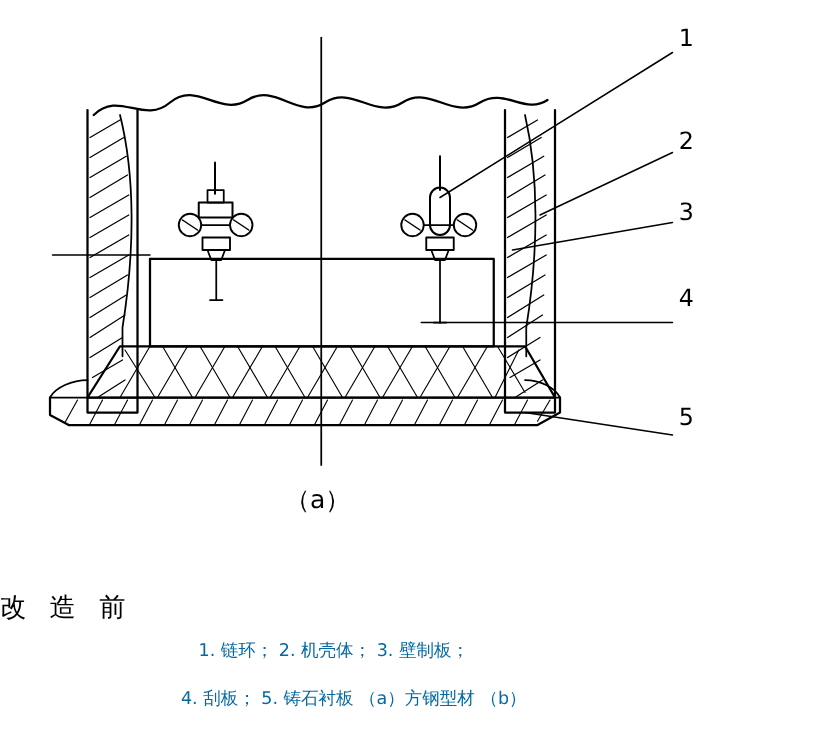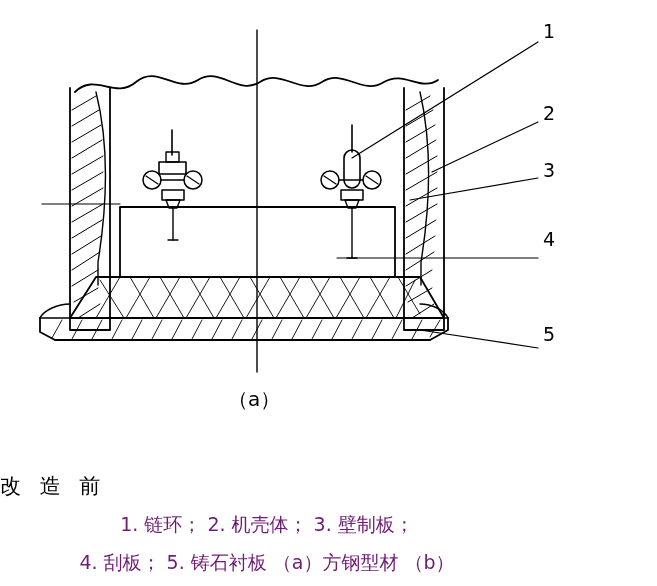--- a/index.html
+++ b/index.html
@@ -45,22 +45,22 @@
     font-size: 21px;
     letter-spacing: 6px;
     color: #000000;
   }
   .caption-line {
     position: absolute;
     left: 0;
     width: 534px;
     text-align: center;
     font-family: "DejaVu Sans", "Liberation Sans", sans-serif;
-    font-size: 19px;
-    color: #701a75;
+    font-size: 14px;
+    color: #0369a1;
   }
 </style>
 </head>
 <body>
 
 <div id="page">
 
   <svg class="fig-svg" viewBox="0 0 657 586">
     <g fill="none" stroke="#000000" stroke-width="1.6" stroke-linecap="round" stroke-linejoin="round">
 
@@ -206,15 +206,15 @@
   <div class="callout-label" style="left:543px; top:22px;">1</div>
   <div class="callout-label" style="left:543px; top:104px;">2</div>
   <div class="callout-label" style="left:543px; top:161px;">3</div>
   <div class="callout-label" style="left:543px; top:230px;">4</div>
   <div class="callout-label" style="left:543px; top:325px;">5</div>
 
   <div class="subfig-label" style="left:228px; top:386px;">（a）</div>
 
   <div class="caption-title" style="top:472px;">改 造 前</div>
   <div class="caption-line" style="top:512px;">1. 链环；  2. 机壳体；  3. 壁制板；</div>
-  <div class="caption-line" style="top:550px;">4. 刮板；  5. 铸石衬板 （a）方钢型材 （b）</div>
+  <div class="caption-line" style="top:550px;margin-left:16px;">4. 刮板；  5. 铸石衬板 （a）方钢型材 （b）</div>
 
 </div>
 
 </body></html>

